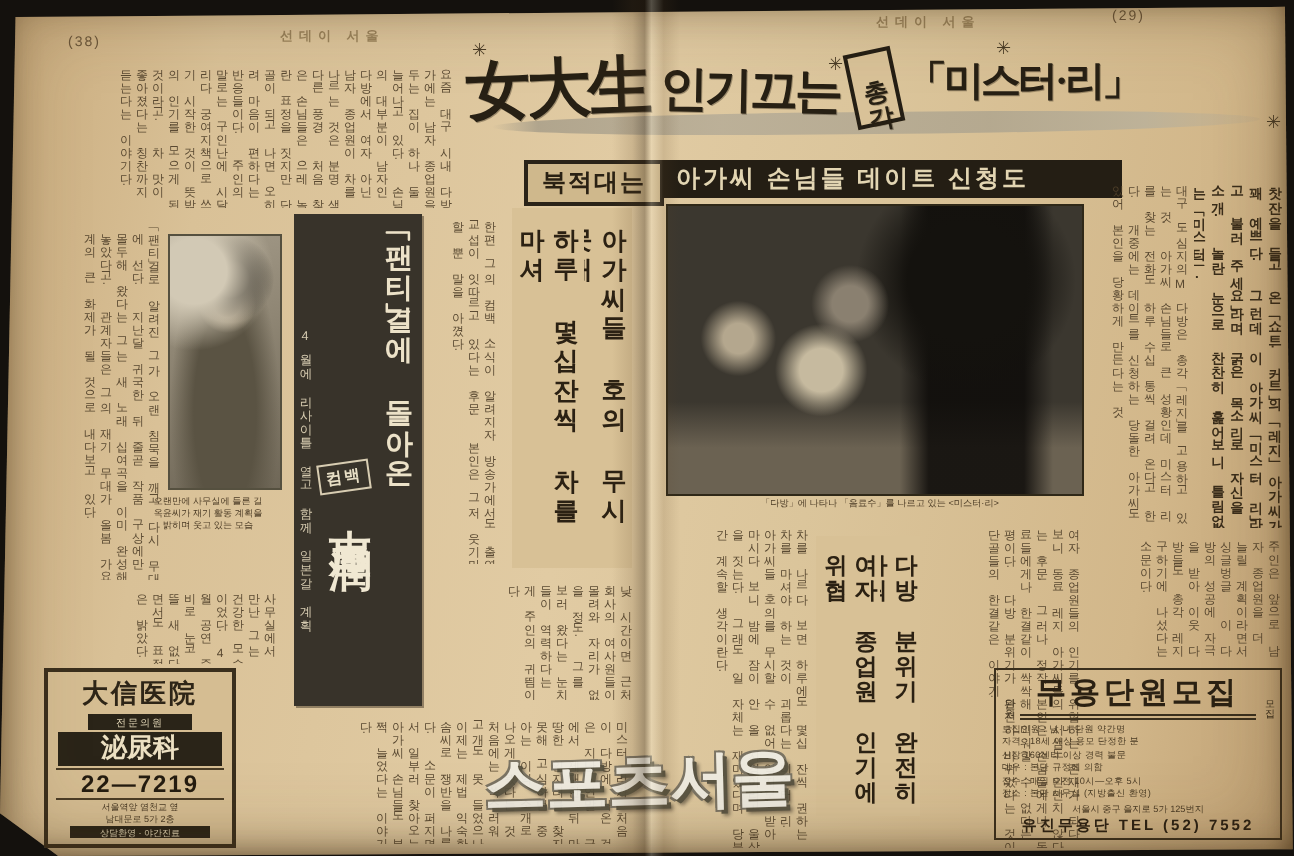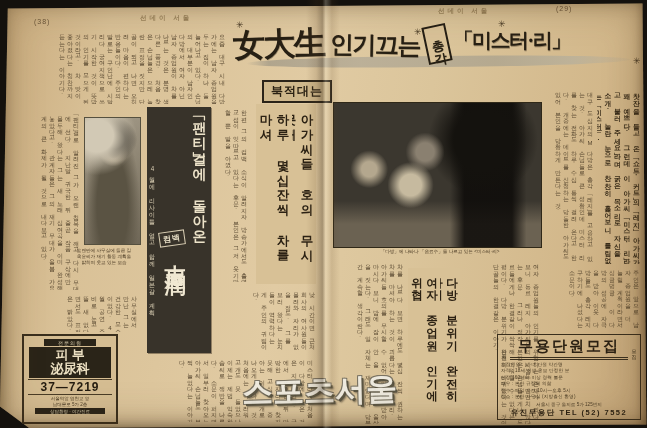--- a/index.html
+++ b/index.html
@@ -138,26 +138,26 @@
     </div>
 
   <div id="banner">
     <div class="bmain">「팬티」걸에 돌아온</div>
     <div class="bsub">4월에 리사이틀 열고 함께 일본갈 계획</div>
     <div class="bbadge">컴백</div>
     <div class="bname">吉屋潤</div>
   </div>
 
   <div id="clinic">
+    <div class="cname">大信医院</div>
     <div class="ctag">전문의원</div>
     <div class="cdept">
-      <div>피 부</div>
       <div>泌尿科</div>
     </div>
-    <div class="cphone">37—7219</div>
+    <div class="cphone">22—7219</div>
     <div class="caddr">
         <span style="display:block;">서울역앞 염천교 옆</span>
         <span style="display:block;">남대문로 5가 2층</span>
       </div>
     <div class="cstrip">상담환영 · 야간진료</div>
   </div>
 
   <div id="swash"></div>
   <div id="headline">
     <span class="hl1">女大生</span>
@@ -166,20 +166,21 @@
         <span>총각</span>
       </span>
     <span class="hl4">「미스터·리」</span>
   </div>
   <span class="floret" style="left:236px;top:20px;">✳</span>
   <span class="floret" style="left:414px;top:27px;">✳</span>
   <span class="floret" style="left:498px;top:19px;">✳</span>
   <span class="floret" style="left:633px;top:56px;">✳</span>
 
   <div id="subhead-box">북적대는</div>
+  <div id="subhead-bar">아가씨 손님들 데이트 신청도</div>
 
   <div id="mainphoto"></div>
   <div class="cap" style="left:345px;top:249px;width:190px;text-align:center;">「다방」에 나타나 「음료수」를 나르고 있는 &lt;미스터·리&gt;</div>
 
   <div class="vlead" style="left:597px;top:88px;width:44px;height:176px;">찻잔을 들고 온 「쇼트·커트」의 「레지」 아가씨가 꽤 예쁘다. 그런데 이 아가씨 「미스터·리」라고 불러 주세요」라며 굵은 목소리로 자신을 소개. 놀란 눈으로 찬찬히 훑어보니 틀림없는 「미스터」—.</div>
   <div class="vtext" style="left:544px;top:88px;width:50px;height:174px;">대구 도심지의 M다방은 총각 「레지」를 고용하고 있는 것. 아가씨 손님들로 큰 성황인데 미스터 리를 찾는 전화도 하루 수십 통씩 걸려 온다고 한다. 개중에는 데이트를 신청하는 당돌한 아가씨도 있어 본인을 당황하게 만든다는 것.</div>
   <div class="vtext" style="left:324px;top:260px;width:80px;height:164px;">차를 나르다 보면 하루에도 몇십 잔씩 권하는 차를 마셔야 하는 것이 괴롭다는 미스터 리. 아가씨들 호의를 무시할 수 없어 억지로 받아 마시다 보니 밤에 잠이 안 올 지경이라고 울상을 짓는다. 그래도 일 자체는 재미있다며 당분간 계속할 생각이란다.</div>
   <div class="vtext" style="left:452px;top:260px;width:88px;height:164px;">여자 종업원들의 인기를 위협하는 존재가 되다 보니 동료 레지 아가씨들의 시샘도 만만치 않다는 후문. 그러나 정작 본인은 손님들에게나 동료들에게나 한결같이 싹싹해 미워할 수 없다는 평이다. 다방 분위기가 완전히 바뀌었다는 것이 단골들의 한결같은 이야기.</div>
   <div class="vtext" style="left:544px;top:266px;width:96px;height:64px;">주인은 앞으로 남자 종업원을 더 늘릴 계획이라면서 싱글벙글. 이 다방의 성공에 자극을 받아 이웃 다방들도 총각 레지 구하기에 나섰다는 소문이다.</div>
 

